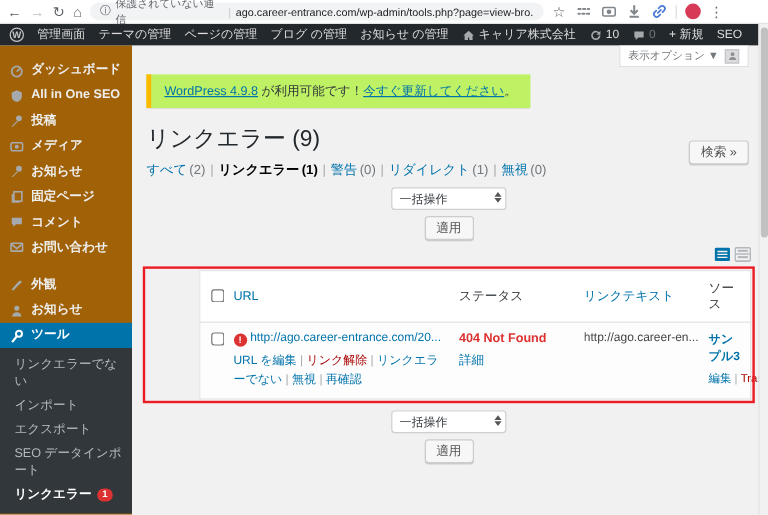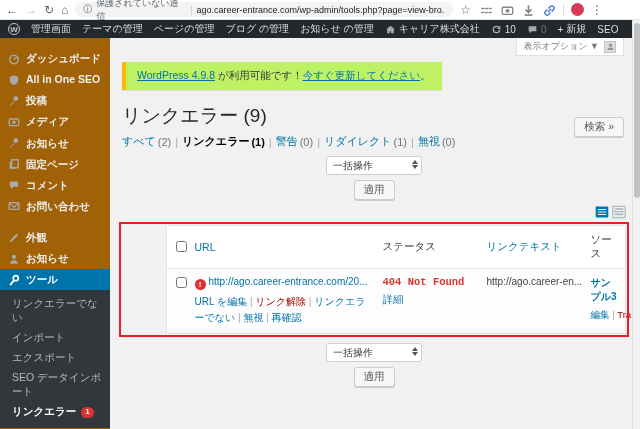--- a/index.html
+++ b/index.html
@@ -84,21 +84,21 @@
   table.links { width:100%; border-collapse:collapse; background:#fff; border:1px solid #e5e5e5; table-layout:fixed; }
   table.links th { text-align:left; font-weight:normal; font-size:10.5px; color:#32373c; padding:7px 4px; border-bottom:1px solid #e1e1e1; }
   table.links th.sortable { color:#0073aa; cursor:pointer; }
   table.links td { vertical-align:top; padding:7px 4px; font-size:10.5px; background:#fdfdfd; }
   .col-cb { width:24px; } .col-url { width:188px; } .col-status { width:104px; } .col-ltext { width:104px; }
   .cb { width:11px; height:11px; margin:1px 0 0 5px; }
   .warn-ic { display:inline-flex; width:11px; height:11px; border-radius:50%; background:#dc3232; color:#fff; font-size:8px; font-weight:bold; align-items:center; justify-content:center; vertical-align:-1px; margin-right:3px; }
   .url-link { font-size:10px; white-space:nowrap; overflow:hidden; display:inline-block; max-width:158px; vertical-align:top; }
   .row-actions { margin-top:4px; font-size:10px; color:#a7aaad; word-break:break-all; line-height:1.6; }
   .row-actions .danger { color:#a00; }
-  .status-err { color:#dc3232; font-weight:bold; white-space:nowrap;font-family:Liberation Mono, monospace; }
+  .status-err { color:#dc3232; font-weight:bold; white-space:nowrap; }
   .detail-link { display:inline-block; margin-top:5px; }
   .ltext { color:#444; font-size:10px; white-space:nowrap; overflow:hidden; }
   .source-title { color:#0073aa; font-weight:bold; font-size:10px; cursor:pointer; }
   .source-actions { margin-top:5px; font-size:9.5px; white-space:nowrap; color:#a7aaad; }
   .source-actions .danger { color:#a00; }
 
   
   .scrollbar { position:absolute; top:20px; right:0; width:8px; height:409px; background:#f1f1f1; border-left:1px solid #e2e2e2; z-index:10; }
   .scrollbar .thumb { position:absolute; top:3px; left:1px; width:6px; height:175px; background:#c1c1c1; border-radius:4px; }
 </style>

